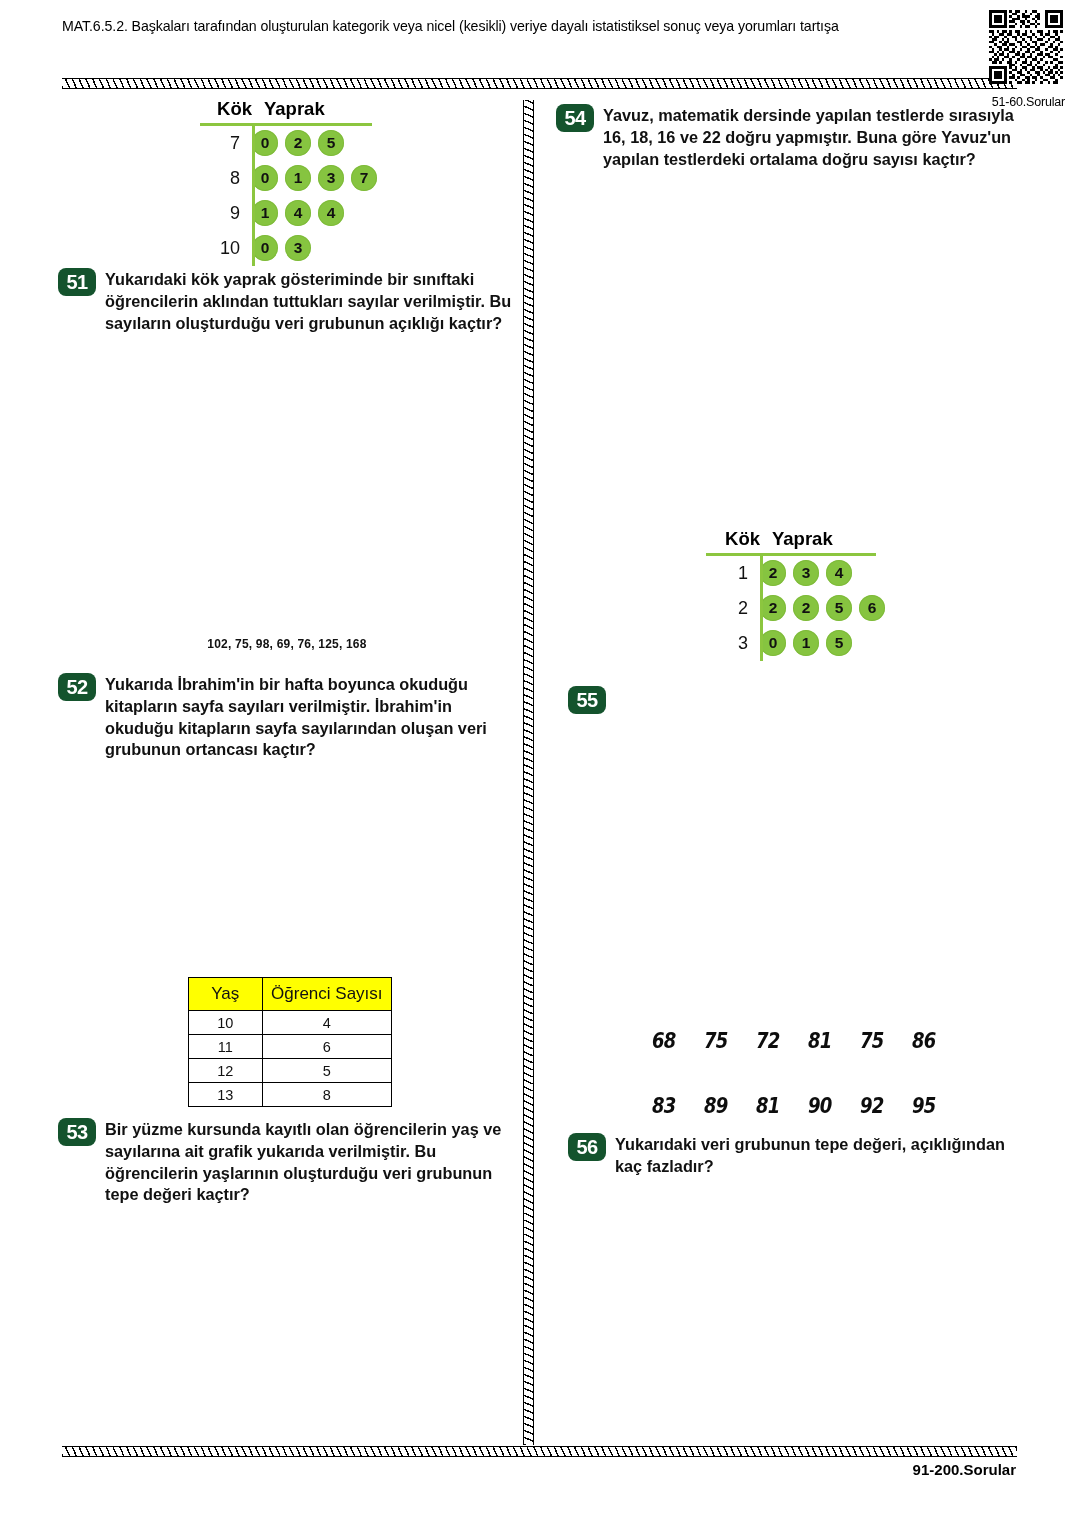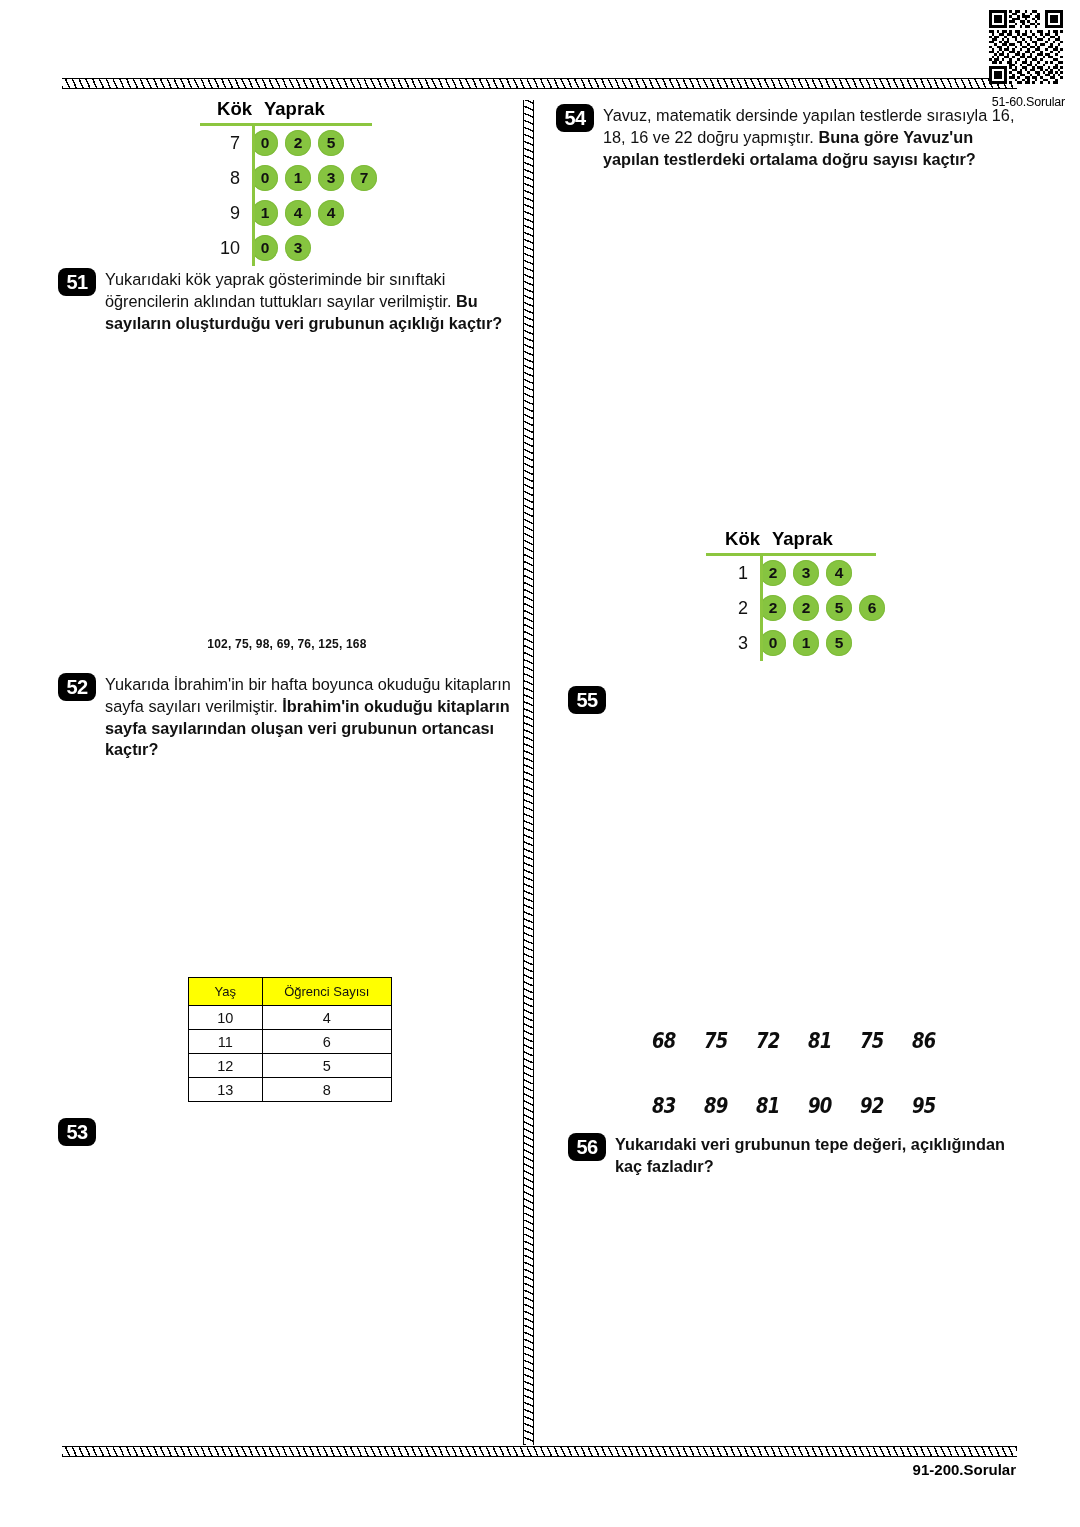--- a/index.html
+++ b/index.html
@@ -94,39 +94,39 @@
 
   
   .q {
     position: absolute;
     display: flex;
     align-items: flex-start;
   }
   .q-num {
     flex: 0 0 auto;
     width: 38px; height: 28px;
-    background: #000000;
+    background: #14532d;
     border-radius: 8px;
     color: #ffffff;
     font-size: 20px;
     font-weight: bold;
     line-height: 28px;
     text-align: center;
     margin-right: 9px;
     box-shadow: 0 0 0 1.5px #ffffff;
     letter-spacing: -0.5px;
   }
   .q-body {
     flex: 1 1 auto;
     font-size: 16.3px;
     line-height: 1.34;
     color: #111;
     padding-top: 1px;
   }
-  .q-body .plain  { font-weight: normal; text-align: right; }
+  .q-body .plain  { font-weight: bold; text-align: right; }
   .q-body .strong { font-weight: bold; }
 
   
   .sl {
     position: absolute;
     font-size: 18px;
   }
   .sl-head {
     display: flex;
     align-items: flex-end;
@@ -197,21 +197,21 @@
     font-size: 14px;
   }
   .datatable th, .datatable td {
     border: 1.3px solid #000;
     text-align: center;
     color: #111;
   }
   .datatable th {
     background: #ffff00;
     font-weight: normal;
-    font-size: 13px;
+    font-size: 17px;
     height: 25px;
     padding: 6px 8px;
   }
   .datatable td {
     height: 24px;
     font-size: 14.5px;
     padding: 0 8px;
   }
 
   
@@ -230,20 +230,21 @@
   .numgrid span {
     text-align: left;
     transform: scaleX(0.82);
     transform-origin: left center;
   }
 </style>
 </head>
 <body>
 
 <div class="header">
+  <div class="header-sub">MAT.6.5.2. Başkaları tarafından oluşturulan kategorik veya nicel (kesikli) veriye dayalı istatistiksel sonuç veya yorumları tartışa</div>
 </div>
 
 <div class="rope-h top"></div>
 
 <div class="qr-wrap">
   <svg class="qr-code" viewBox="0 0 29 29" shape-rendering="crispEdges">
     <rect width="29" height="29" fill="#fff"></rect>
     <g fill="#000">
       <rect x="0" y="0" width="7" height="1"></rect>
         <rect x="0" y="6" width="7" height="1"></rect>
@@ -559,20 +560,24 @@
       </tr>
       <tr>
         <td>13</td>
         <td>8</td>
       </tr>
     </tbody>
 </table>
 
 <div class="q" style="left:58px; top:1118px; width:462px;">
   <div class="q-num">53</div>
+  <div class="q-body">
+    <span class="plain">Bir yüzme kursunda kayıtlı olan öğrencilerin yaş ve sayılarına ait grafik yukarıda verilmiştir.</span>
+    <span class="strong">Bu öğrencilerin yaşlarının oluşturduğu veri grubunun tepe değeri kaçtır?</span>
+  </div>
 </div>
 
 <div class="q" style="left:556px; top:104px; width:468px;">
   <div class="q-num">54</div>
   <div class="q-body">
     <span class="plain">Yavuz, matematik dersinde yapılan testlerde sırasıyla 16, 18, 16 ve 22 doğru yapmıştır.</span>
     <span class="strong">Buna göre Yavuz'un yapılan testlerdeki ortalama doğru sayısı kaçtır?</span>
   </div>
 </div>
 

